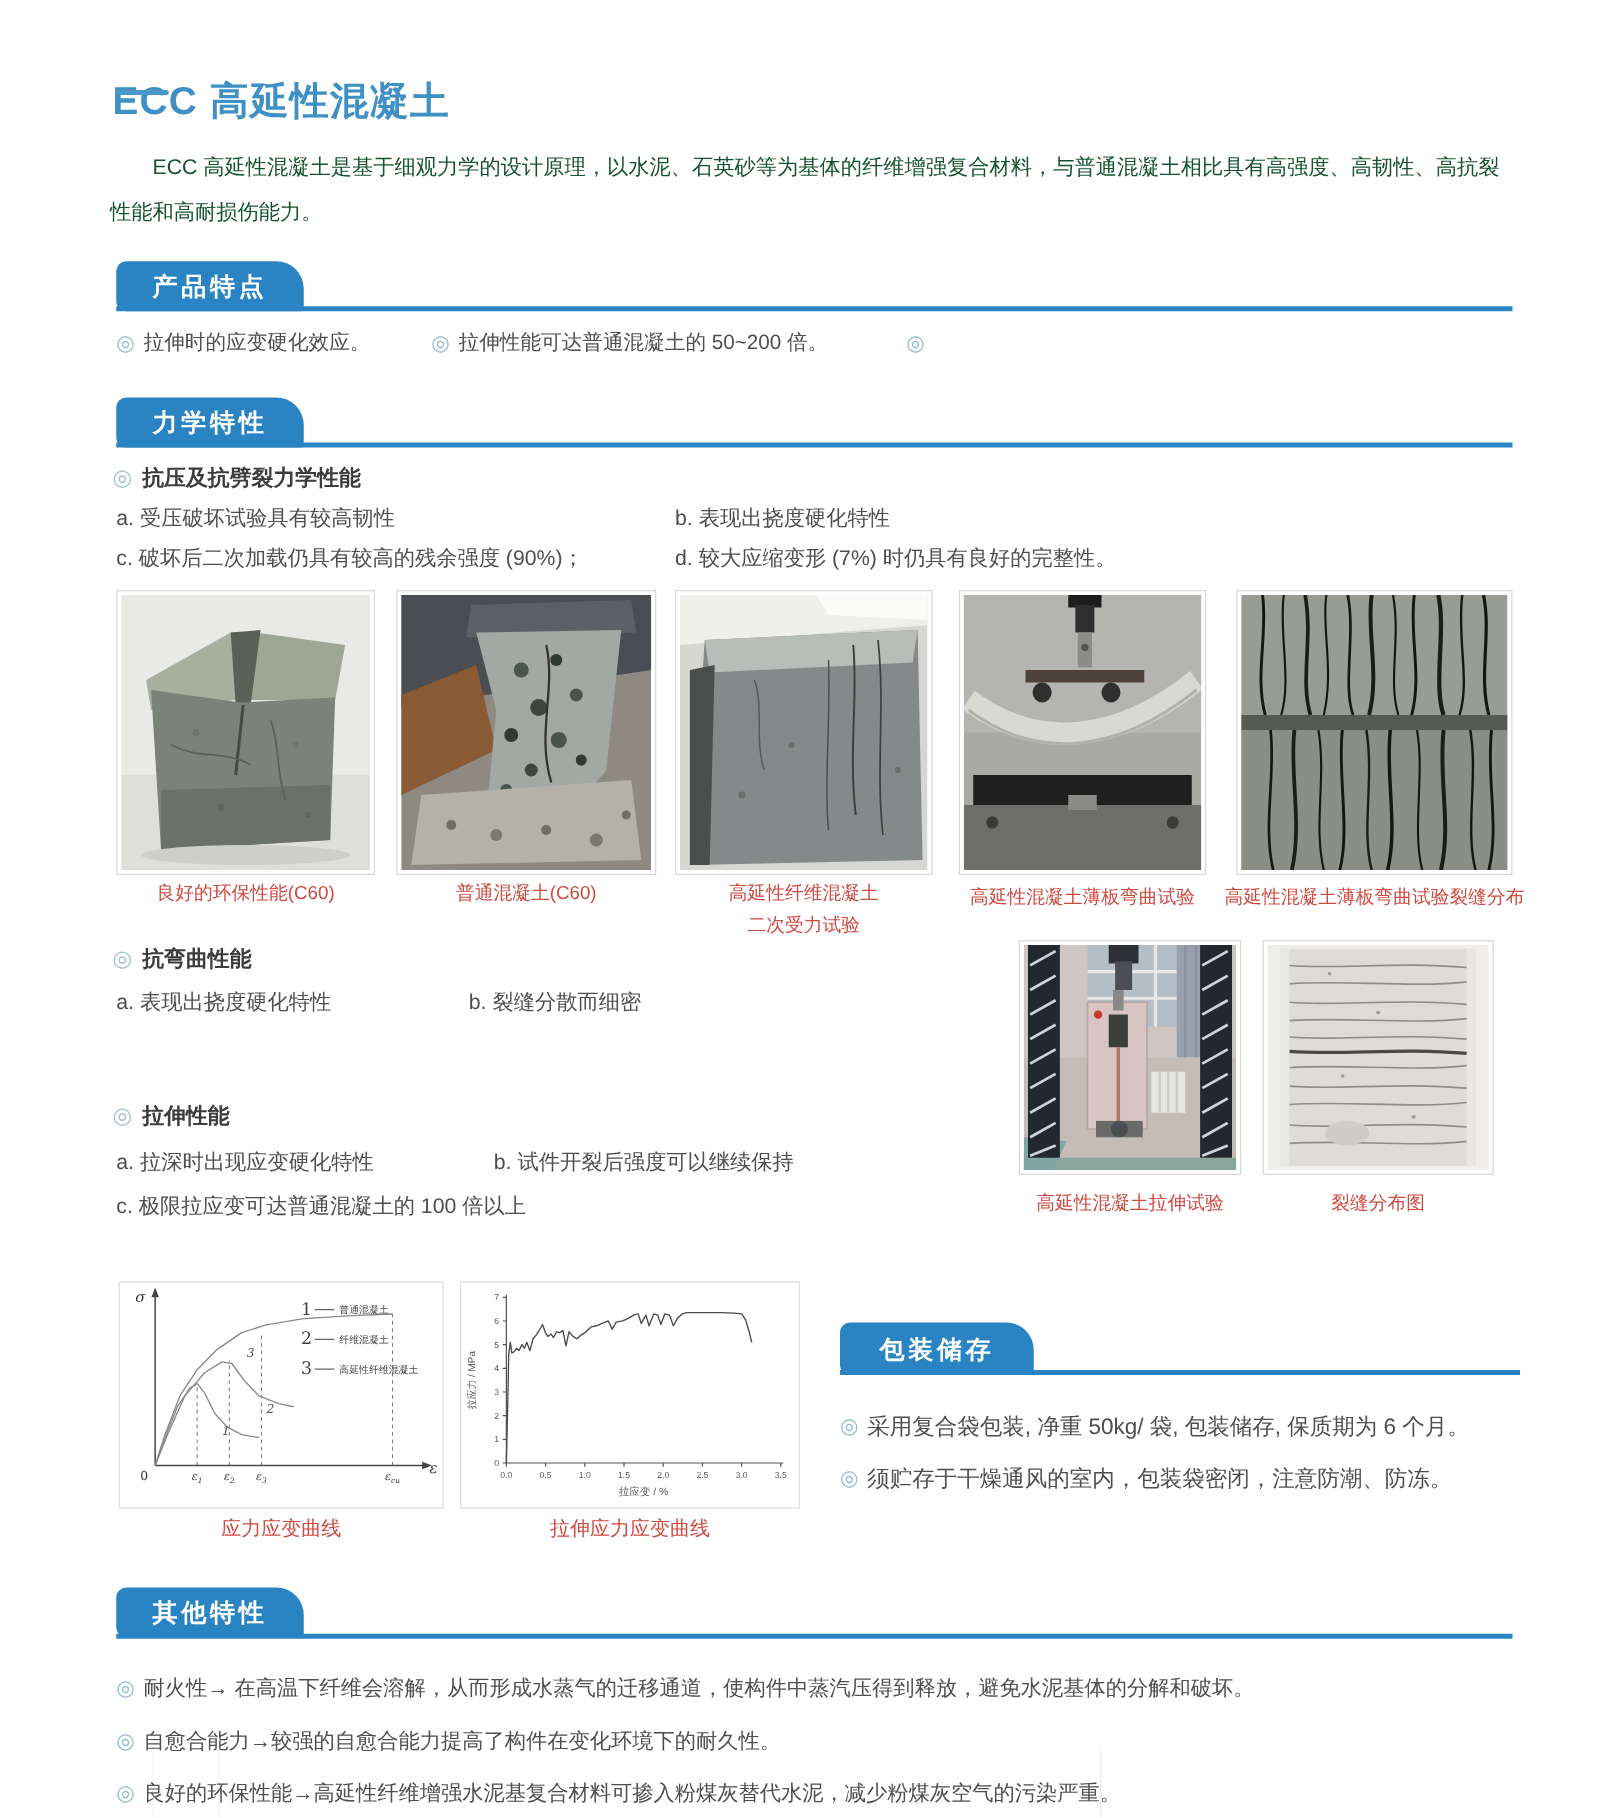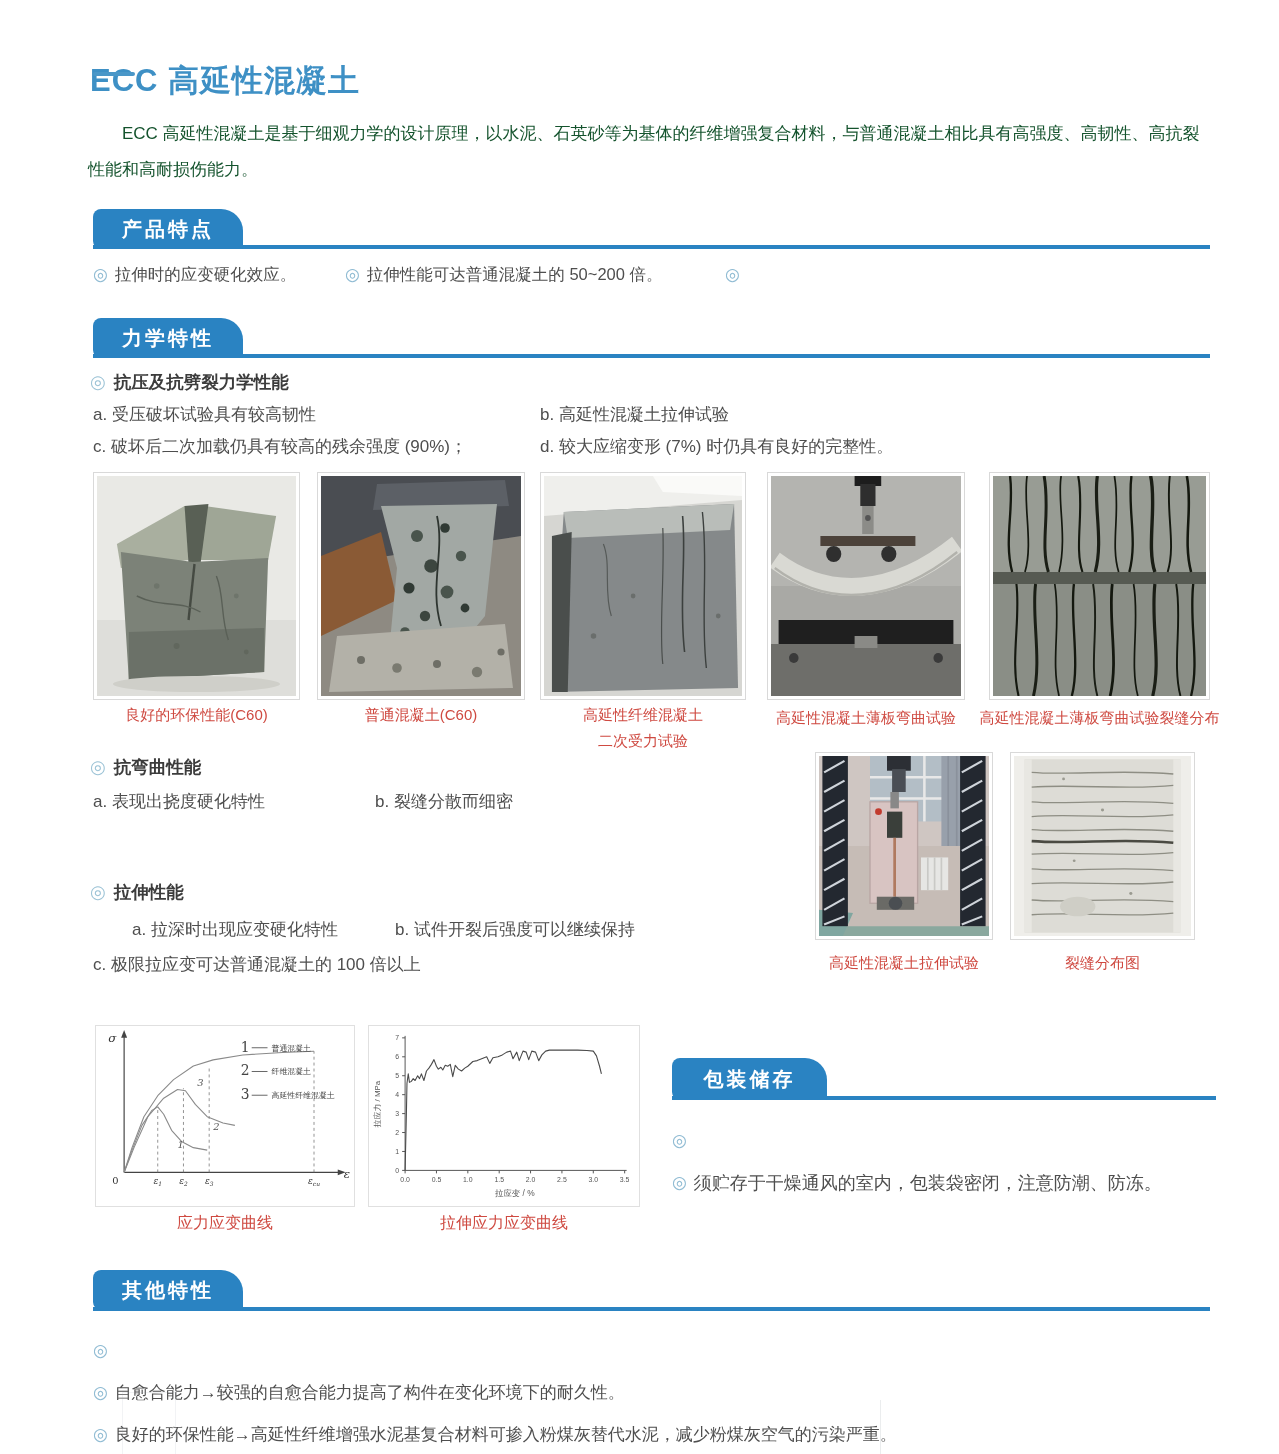--- a/index.html
+++ b/index.html
@@ -57,21 +57,21 @@
   <div class="abs sec-line" style="left:93px;top:354px;width:1117px;"></div>
   <div class="abs sec-tab" style="left:93px;top:318px;width:150px;">
     <span>力学特性</span>
   </div>
 
   <div class="abs subhead" style="left:90px;top:370px;">
     <span class="ring">◎</span>
     <span>抗压及抗劈裂力学性能</span>
   </div>
   <div class="abs item" style="left:93px;top:403px;">a. 受压破坏试验具有较高韧性</div>
-  <div class="abs item" style="left:540px;top:403px;">b. 高延性混凝土拉伸试验</div>
+  <div class="abs item" style="left:540px;top:403px;">b. 表现出挠度硬化特性</div>
   <div class="abs item" style="left:93px;top:435px;">c. 破坏后二次加载仍具有较高的残余强度 (90%)；</div>
   <div class="abs item" style="left:540px;top:435px;">d. 较大应缩变形 (7%) 时仍具有良好的完整性。</div>
 
   <div class="abs photo" style="left:93px;top:472px;width:207px;height:228px;">
     <svg viewBox="0 0 100 110" preserveAspectRatio="none">
       <rect width="100" height="110" fill="#e9e9e5"></rect>
         <rect y="72" width="100" height="38" fill="#dededa"></rect>
       <polygon points="10,34 44,15 48,15 46,42 12,46" fill="#a9af9f"></polygon>
       <polygon points="54,15 90,20 86,42 50,42" fill="#9fa696"></polygon>
       <polygon points="44,15 56,14 52,44 46,44" fill="#596055"></polygon>
@@ -272,21 +272,21 @@
       <ellipse cx="36" cy="92" rx="10" ry="6" fill="#cfcec6"></ellipse>
     </svg>
   </div>
   <div class="abs photo-caption" style="left:815px;top:950px;width:178px;">高延性混凝土拉伸试验</div>
   <div class="abs photo-caption" style="left:1010px;top:950px;width:185px;">裂缝分布图</div>
 
   <div class="abs subhead" style="left:90px;top:880px;">
     <span class="ring">◎</span>
     <span>拉伸性能</span>
   </div>
-  <div class="abs item" style="left:93px;top:918px;margin-left:39px;">a. 拉深时出现应变硬化特性</div>
+  <div class="abs item" style="left:93px;top:918px;">a. 拉深时出现应变硬化特性</div>
   <div class="abs item" style="left:395px;top:918px;">b. 试件开裂后强度可以继续保持</div>
   <div class="abs item" style="left:93px;top:953px;text-align:center;">c. 极限拉应变可达普通混凝土的 100 倍以上</div>
 
   <div class="abs chart-fig" style="left:95px;top:1025px;width:260px;height:182px;">
     <svg id="sketch-svg" viewBox="0 0 260 182">
         <line x1="28" y1="148" x2="28" y2="10" stroke="#444" stroke-width="1.2"></line>
         <polygon points="25,12 31,12 28,4" fill="#444"></polygon>
         <line x1="28" y1="148" x2="246" y2="148" stroke="#444" stroke-width="1.2"></line>
         <polygon points="244,145 244,151 252,148" fill="#444"></polygon>
         <text x="12" y="16" font-size="12" font-style="italic" font-family="&quot;DejaVu Serif&quot;,serif" fill="#333">σ</text>
@@ -361,32 +361,34 @@
       </svg>
   </div>
   <div class="abs chart-caption" style="left:368px;top:1213px;width:272px;">拉伸应力应变曲线</div>
 
   <div class="abs sec-line" style="left:672px;top:1096px;width:544px;"></div>
   <div class="abs sec-tab" style="left:672px;top:1058px;width:155px;height:42px;">
     <span>包装储存</span>
   </div>
   <div class="abs bullet pkg-bullet" style="left:672px;top:1128px;width:548px;">
     <span class="ring">◎</span>
+    <span>采用复合袋包装, 净重 50kg/ 袋, 包装储存, 保质期为 6 个月。</span>
   </div>
   <div class="abs bullet pkg-bullet" style="left:672px;top:1170px;width:548px;">
     <span class="ring">◎</span>
     <span>须贮存于干燥通风的室内，包装袋密闭，注意防潮、防冻。</span>
   </div>
 
   <div class="abs sec-line" style="left:93px;top:1307px;width:1117px;"></div>
   <div class="abs sec-tab" style="left:93px;top:1270px;width:150px;">
     <span>其他特性</span>
   </div>
   <div class="abs bullet other-bullet" style="left:93px;top:1338px;width:1120px;">
     <span class="ring">◎</span>
+    <span>耐火性→ 在高温下纤维会溶解，从而形成水蒸气的迁移通道，使构件中蒸汽压得到释放，避免水泥基体的分解和破坏。</span>
   </div>
   <div class="abs bullet other-bullet" style="left:93px;top:1380px;width:1120px;">
     <span class="ring">◎</span>
     <span>自愈合能力→较强的自愈合能力提高了构件在变化环境下的耐久性。</span>
   </div>
   <div class="abs bullet other-bullet" style="left:93px;top:1422px;width:1120px;">
     <span class="ring">◎</span>
     <span>良好的环保性能→高延性纤维增强水泥基复合材料可掺入粉煤灰替代水泥，减少粉煤灰空气的污染严重。</span>
   </div>
 

